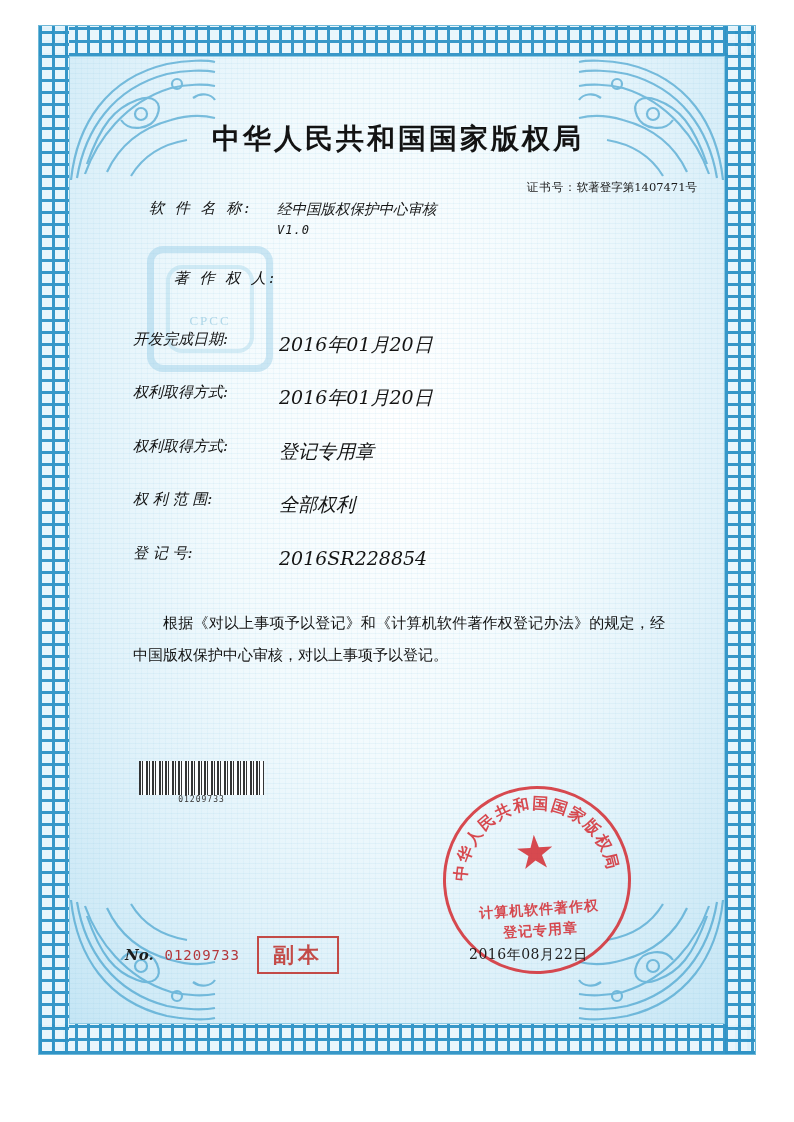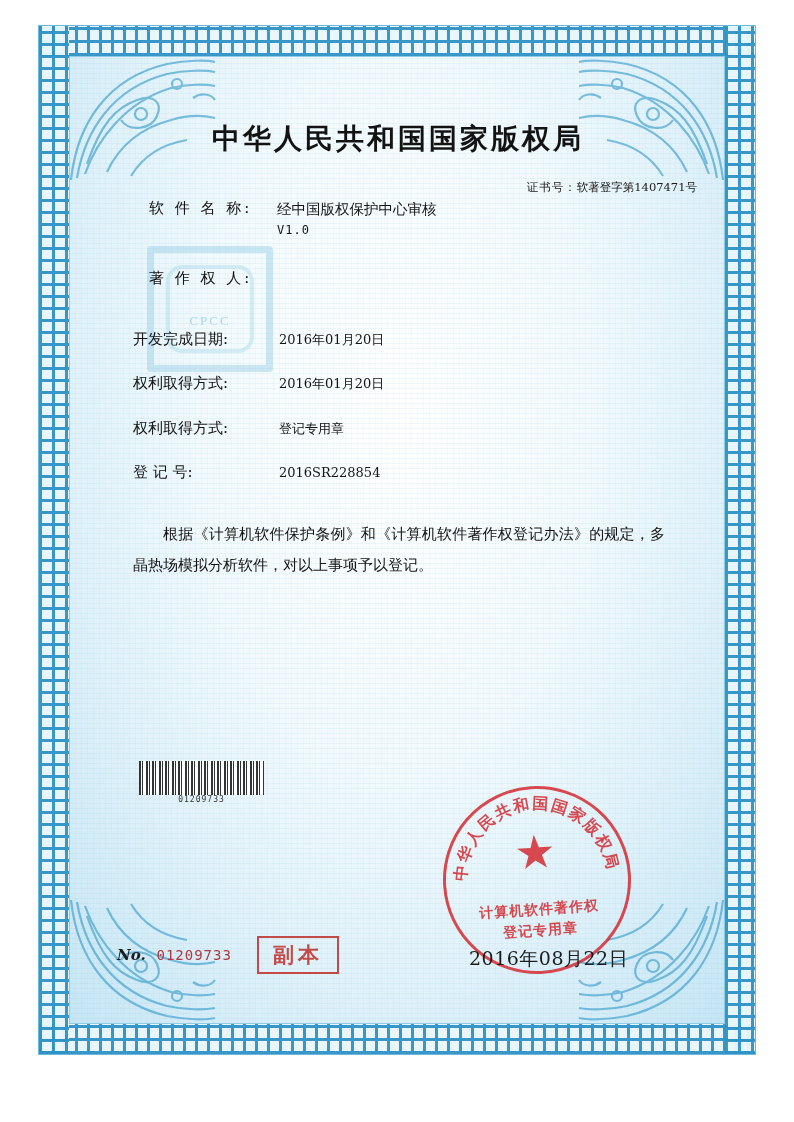--- a/index.html
+++ b/index.html
@@ -109,21 +109,21 @@
   .c-bl { left: 28px;  bottom: 28px; transform: scaleY(-1); }
   .c-br { right: 28px; bottom: 28px; transform: scale(-1,-1); }
 
   
   .watermark {
     position: absolute;
     left: 108px;
     top: 220px;
     width: 112px;
     height: 112px;
-    border-radius: 4px;
+    border-radius: 16px;
     border: 7px solid rgba(150,205,230,0.45);
     pointer-events: none;
   }
   .watermark .wm-inner {
     position: absolute;
     left: 12px; top: 12px; right: 12px; bottom: 12px;
     border-radius: 16px;
     border: 4px solid rgba(150,205,230,0.35);
   }
   .watermark .wm-text {
@@ -171,20 +171,21 @@
     font-size: 11.5px;
     color: #1a1a1a;
     font-family: "DejaVu Serif", "Liberation Serif", serif;
   }
   .cert-no .cn-label { letter-spacing: 1px; margin-top: 36px; }
   .cert-no .cn-value { letter-spacing: 0px; }
 
   .fields {
     margin-top: 6px;
     padding-left: 58px;
+    font-style: italic;
   }
   .field-row {
     display: flex;
     align-items: flex-start;
     margin-bottom: 10px;
   }
   .field-label {
     width: 128px;
     flex: 0 0 128px;
     font-size: 15px;
@@ -203,27 +204,27 @@
     line-height: 1.5;
   }
   .field-value .ver {
     display: block;
     font-family: "DejaVu Sans Mono", "Liberation Mono", monospace;
     font-size: 12px;
     letter-spacing: 1px;
   }
 
   .group-top { margin-top: 4px; }
-  .group-mid { margin-top: 30px; }
+  .group-mid { margin-top: 30px; text-align: right; }
   .group-list { margin-top: 42px; padding-left: 42px; }
   .group-list .field-row { margin-bottom: 25px; }
   .group-list .field-label { width: 146px; flex: 0 0 146px; }
   .group-list .field-value {
     font-family: "DejaVu Serif", "Liberation Serif", serif;
-    font-size: 13px;
+    font-size: 19px;
   }
 
   .statement {
     margin-top: 36px;
     padding: 0 40px 0 42px;
     font-family: "DejaVu Serif", "Liberation Serif", serif;
     font-size: 15px;
     line-height: 2.1;
     color: #131313;
     text-align: justify;
@@ -304,21 +305,21 @@
     font-size: 14px;
     letter-spacing: 1px;
     color: #d4242a;
   }
   .seal .seal-line1 { top: 112px; }
   .seal .seal-line2 { top: 133px; }
 
   
   .footer-no {
     position: absolute;
-    left: 78px;
+    left: 86px;
     top: 920px;
     font-family: "DejaVu Serif", "Liberation Serif", serif;
     font-size: 15px;
     color: #1b1b1b;
   }
   .footer-no .no-label { font-style: italic; font-weight: bold; }
   .footer-no .no-value {
     font-family: "DejaVu Sans Mono", "Liberation Mono", monospace;
     font-size: 14px;
     color: #b4373b;
@@ -336,21 +337,21 @@
     font-weight: bold;
     font-size: 21px;
     letter-spacing: 4px;
     opacity: 0.88;
   }
   .issue-date {
     position: absolute;
     left: 430px;
     top: 920px;
     font-family: "DejaVu Serif", "Liberation Serif", serif;
-    font-size: 19px;
+    font-size: 14px;
     color: #1c1c1c;
     letter-spacing: 0.5px;
   }
 </style>
 </head>
 <body>
 
 <div class="page">
 
   <div class="cert">
@@ -457,26 +458,30 @@
         </div>
         <div class="field-row">
           <div class="field-label">权利取得方式:</div>
           <div class="field-value">2016年01月20日</div>
         </div>
         <div class="field-row">
           <div class="field-label">权利取得方式:</div>
           <div class="field-value">登记专用章</div>
         </div>
         <div class="field-row">
+          <div class="field-label">权 利 范 围:</div>
+          <div class="field-value">全部权利</div>
+        </div>
+        <div class="field-row">
           <div class="field-label">登 记 号:</div>
           <div class="field-value">2016SR228854</div>
         </div>
       </div>
 
-      <div class="statement">根据《计算机软件保护条例》和《计算机软件著作权登记办法》的规定，多晶热场模拟分析软件，对以上事项予以登记。</div>
+      <div class="statement">根据《对以上事项予以登记》和《计算机软件著作权登记办法》的规定，经中国版权保护中心审核，对以上事项予以登记。</div>
 
     </div>
 
     <div class="barcode"></div>
     <div class="barcode-digits">01209733</div>
 
     <div class="seal">
       <svg class="seal-arc" viewBox="0 0 182 182">
         <defs>
           <path id="arcpath" d="M 20,91 A 71,71 0 0 1 162,91"></path>

